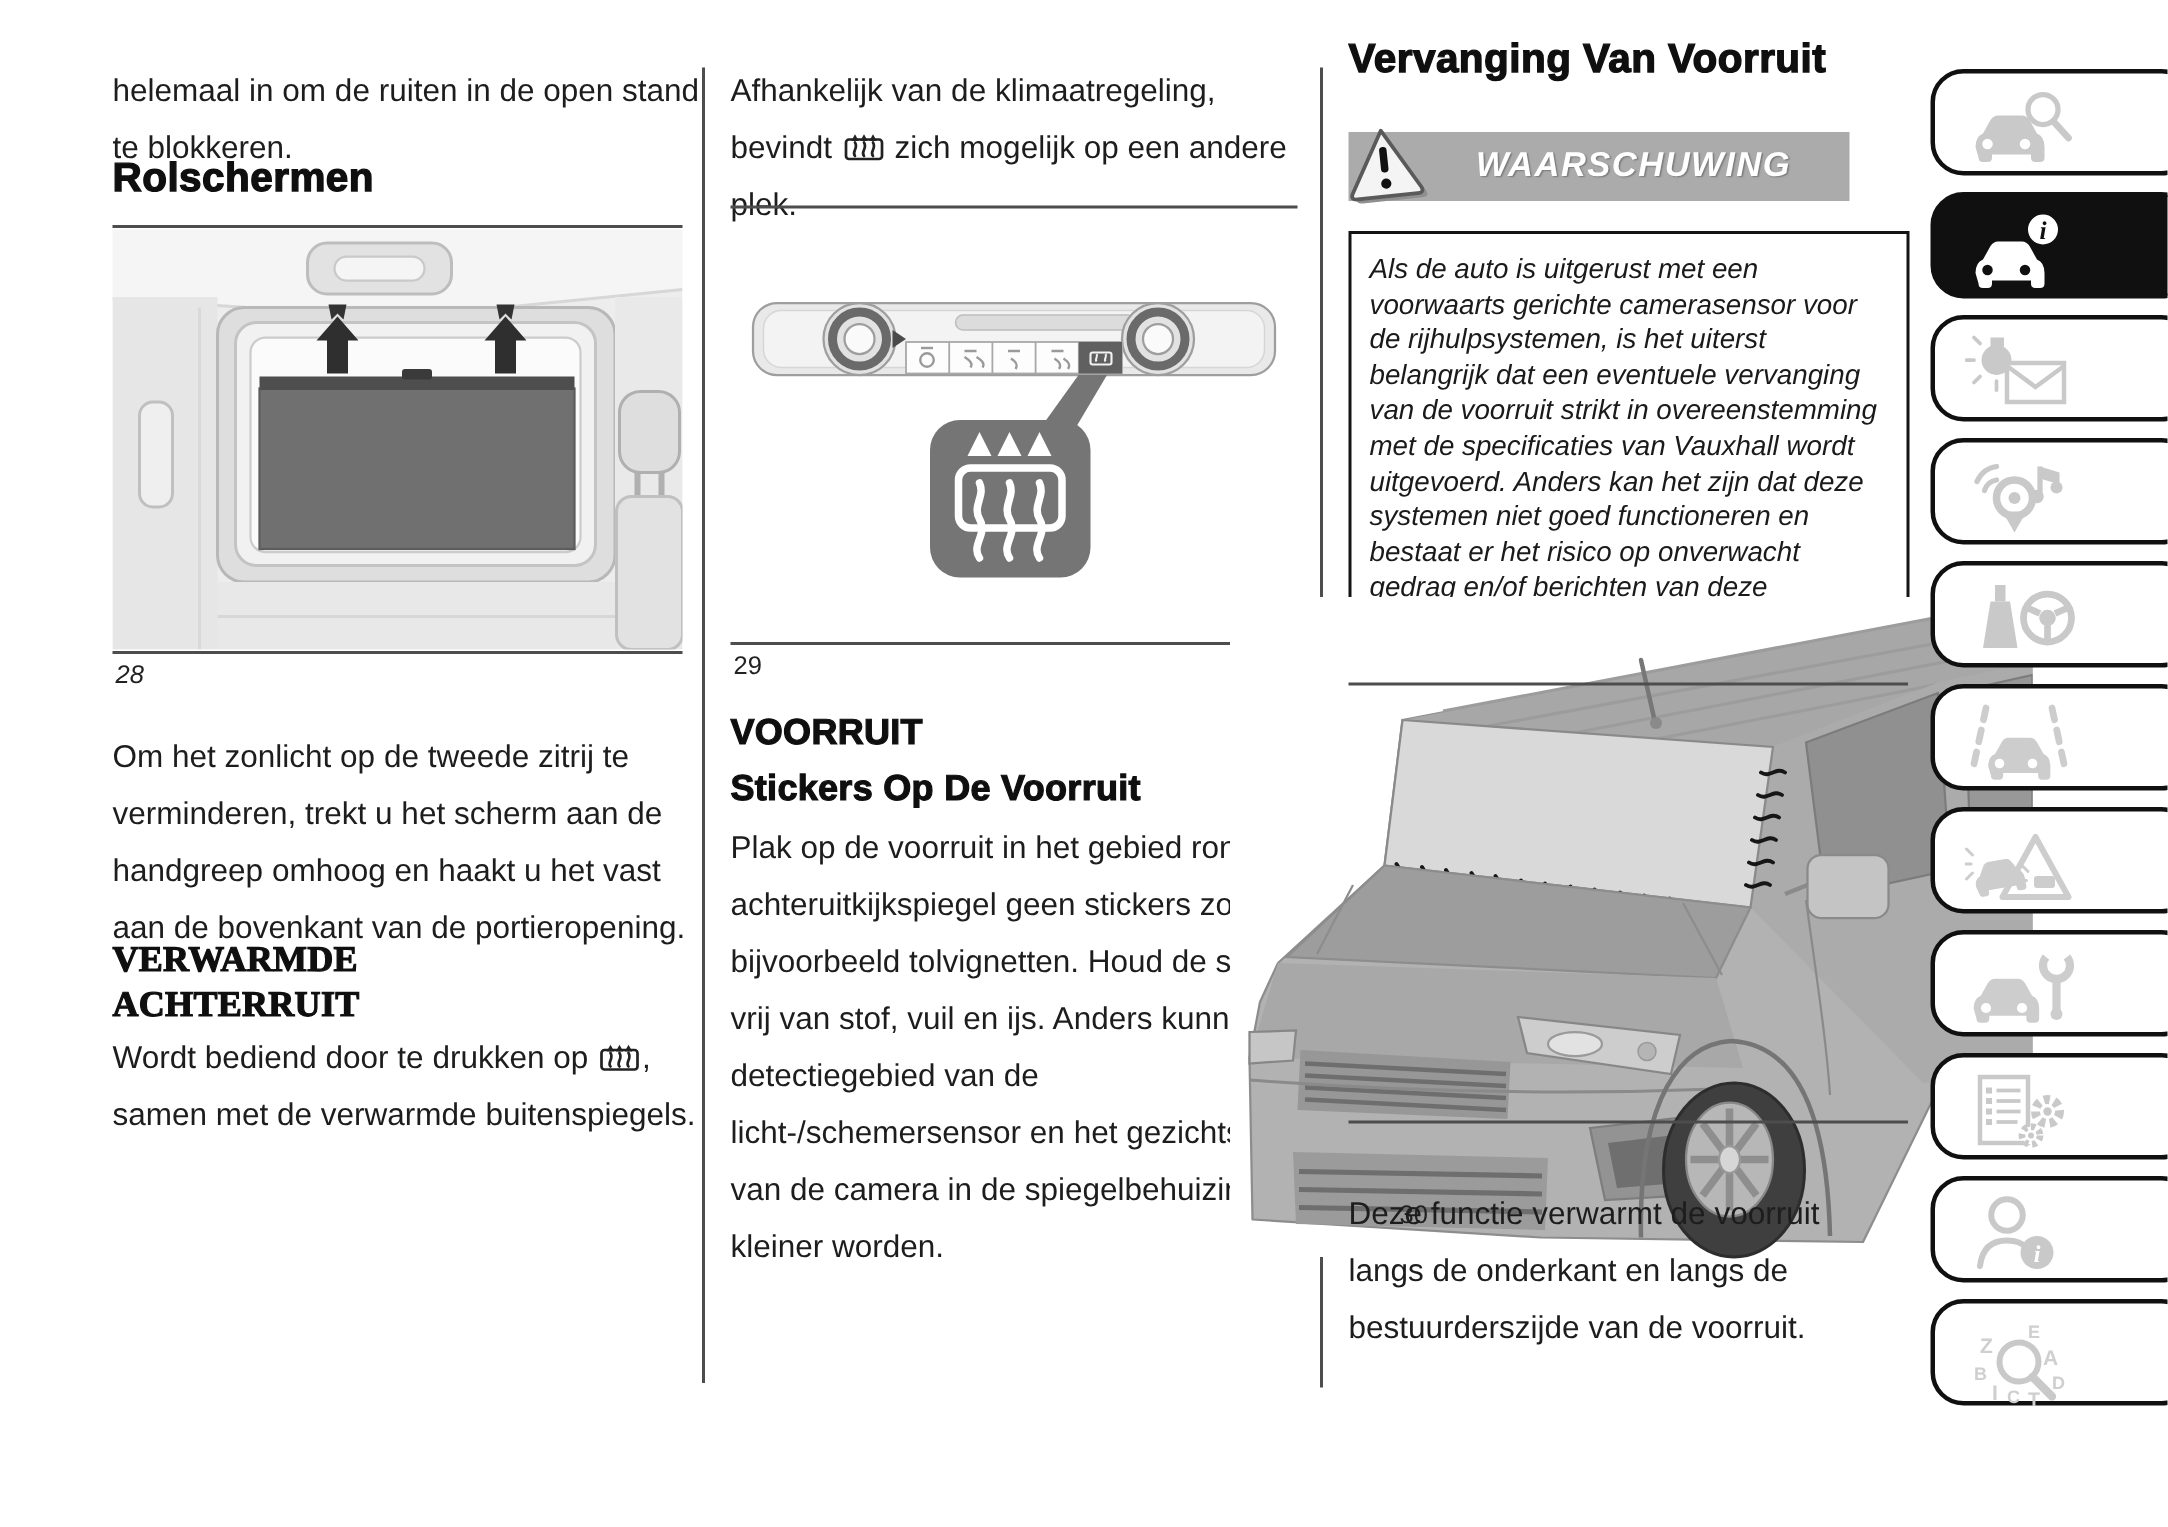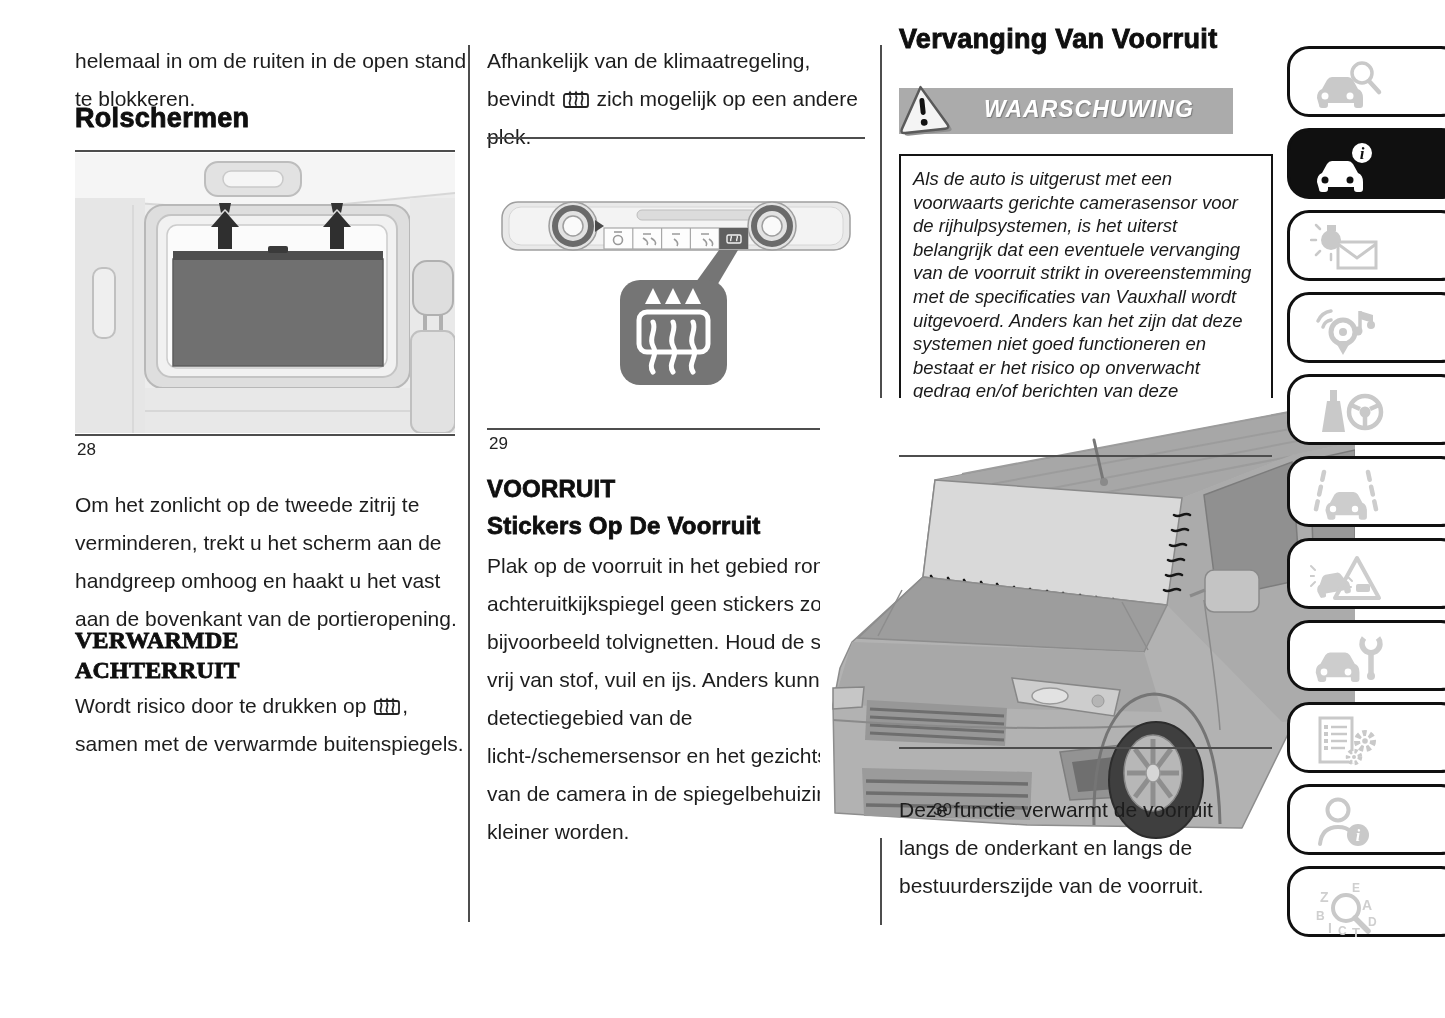--- a/index.html
+++ b/index.html
@@ -72,28 +72,28 @@
     <rect x="335" y="45" width="45" height="235" fill="#e9e9e9"></rect>
     <rect x="338" y="108" width="40" height="54" rx="14" fill="#dedede" stroke="#b0b0b0" stroke-width="2"></rect>
     <rect x="348" y="162" width="4" height="16" fill="#b0b0b0"></rect>
     <rect x="364" y="162" width="4" height="16" fill="#b0b0b0"></rect>
     <rect x="336" y="178" width="44" height="102" rx="10" fill="#e2e2e2" stroke="#c0c0c0" stroke-width="2"></rect>
     <rect x="70" y="235" width="265" height="45" fill="#e8e8e8"></rect>
     <path d="M70,258 L335,258" stroke="#d7d7d7" stroke-width="2"></path>
   </svg>
 
   <div class="abs hrule z1" style="left:75px; top:434px; width:380px;"></div>
-  <div class="abs fig-label z1" style="left:77px; top:440px;">28</div>
+  <div class="abs fig-label z1" style="left:77px; top:440px;font-style:italic;">28</div>
 
   <p class="abs body-text z1" style="left:75px; top:486px; width:392px;">Om het zonlicht op de tweede zitrij te verminderen, trekt u het scherm aan de handgreep omhoog en haakt u het vast aan de bovenkant van de portieropening.</p>
 
   <h3 class="abs h-sec z1" style="left:75px; top:625px; width:270px;font-family:Liberation Serif, serif;">VERWARMDE ACHTERRUIT</h3>
 
   <div class="abs body-text z1" style="left:75px; top:687px; width:392px;">
-    <p><span>Wordt risico door te drukken op </span><svg class="inline-ico" width="30" height="21" viewBox="0 0 30 21">
+    <p><span>Wordt bediend door te drukken op </span><svg class="inline-ico" width="30" height="21" viewBox="0 0 30 21">
           <rect x="3" y="6" width="24" height="13" rx="2" fill="#fff" stroke="#222" stroke-width="1.8"></rect>
           <g stroke="#222" stroke-width="1.8" fill="none" stroke-linecap="round">
             <path d="M9,17 c-2.5,-3 2.5,-5 0,-9"></path>
             <path d="M15,17 c-2.5,-3 2.5,-5 0,-9"></path>
             <path d="M21,17 c-2.5,-3 2.5,-5 0,-9"></path>
           </g>
           <g fill="#222">
             <polygon points="6.5,7 9,2.5 11.5,7"></polygon>
             <polygon points="12.5,7 15,2.5 17.5,7"></polygon>
             <polygon points="18.5,7 21,2.5 23.5,7"></polygon>

